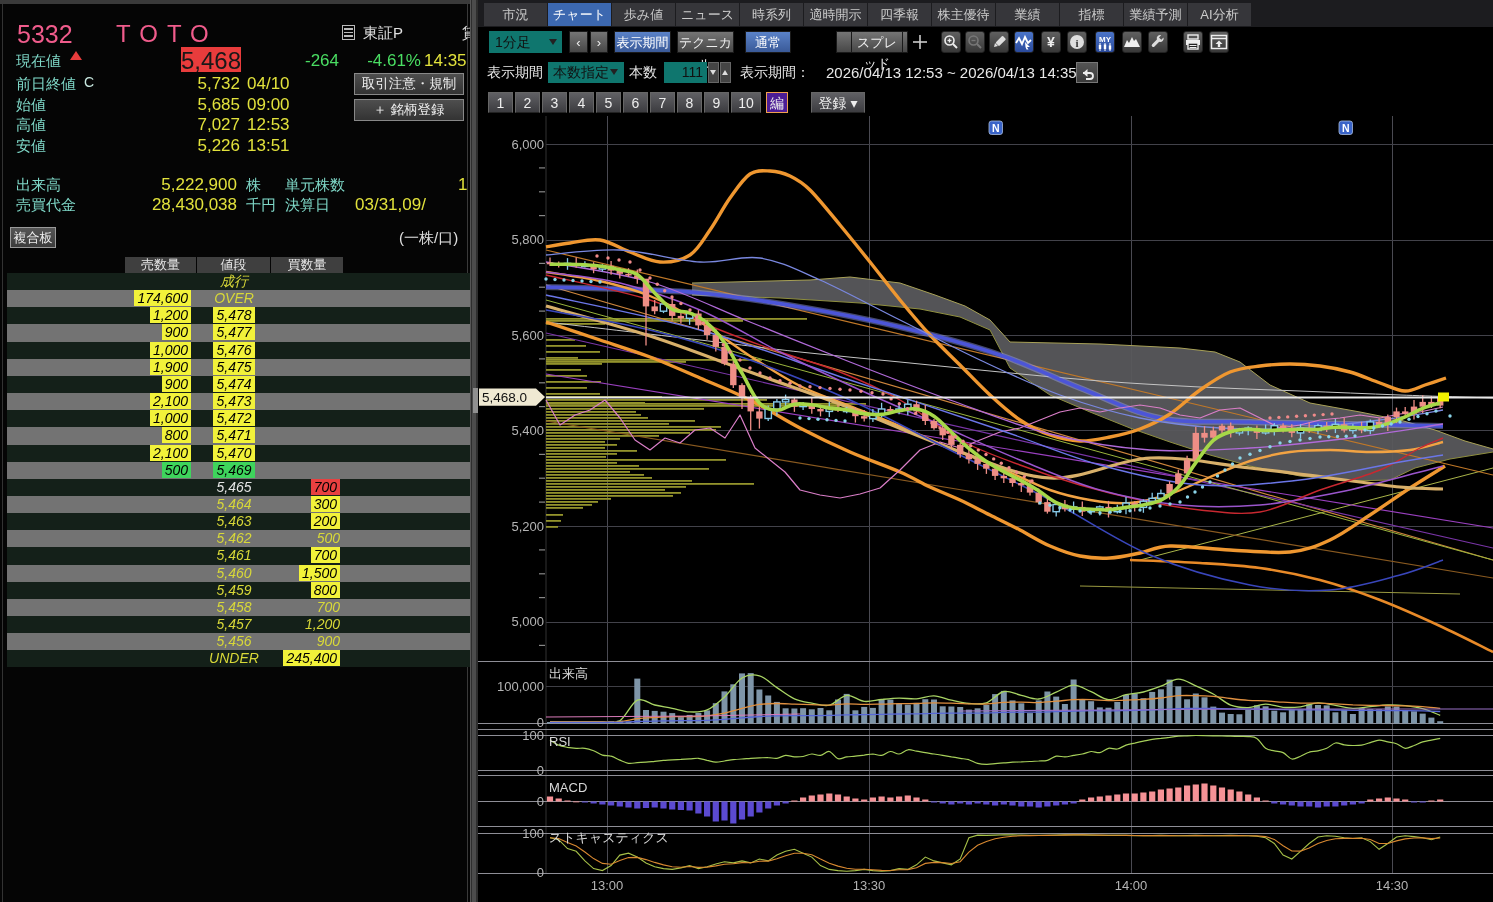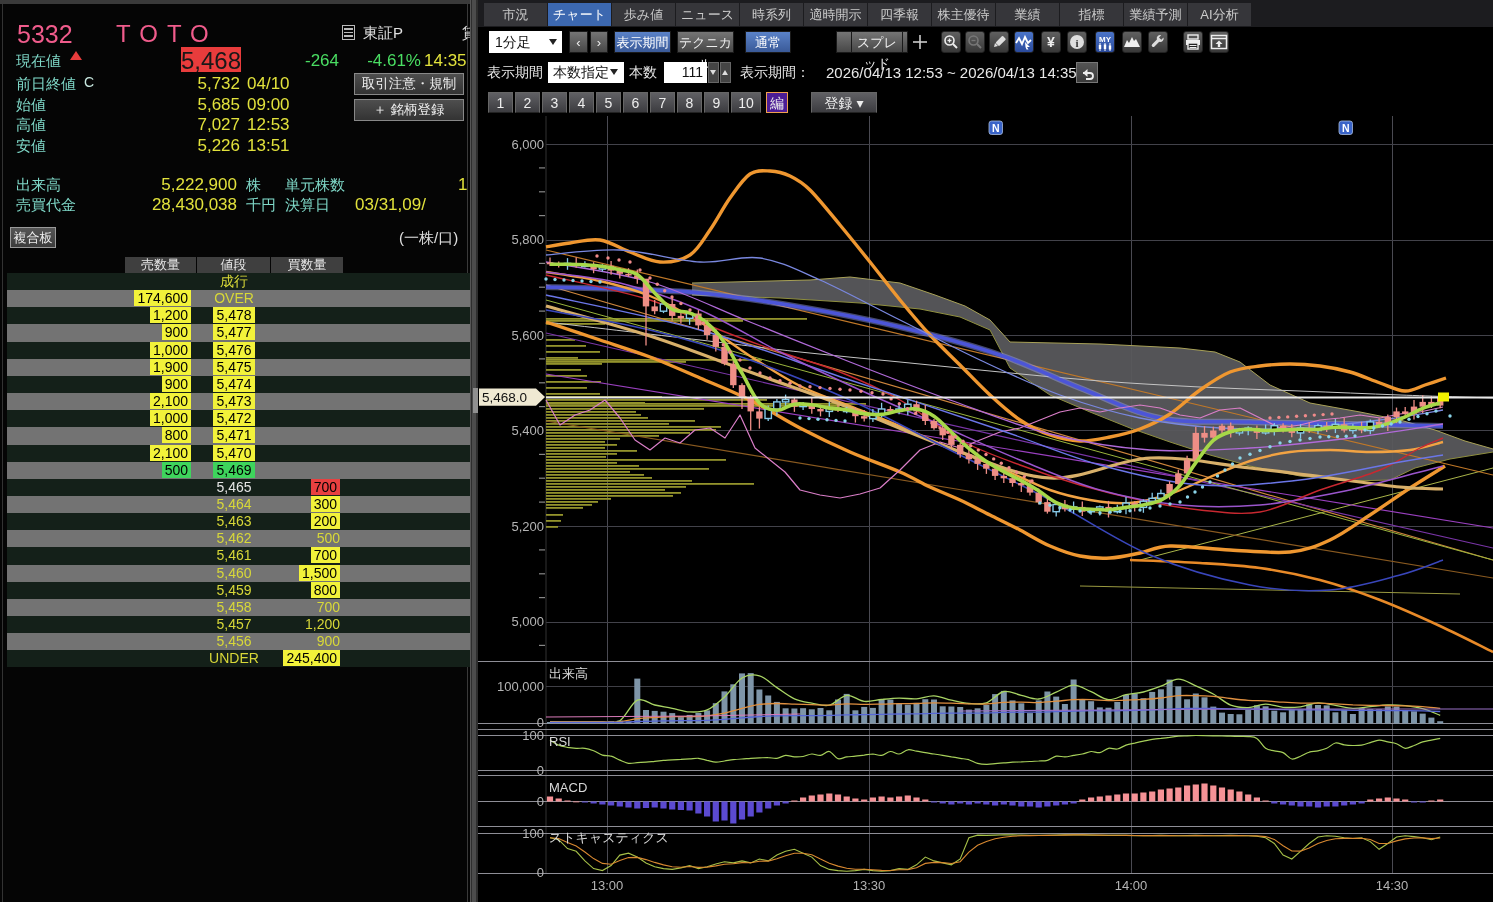--- a/index.html
+++ b/index.html
@@ -14,21 +14,21 @@
 .yv { color:#e2e23c; font-size:17px; }
 .wt { color:#e0e0e0; }
 .gv { color:#4ade63; font-size:17px; }
 .pink { color:#f05c8c; }
 #divider { position:absolute; left:470px; top:0; width:8px; height:902px; background:#2e2e2e; border-left:1px solid #555; }
 #divider .mid { position:absolute; left:1px; top:0; width:4px; height:902px; background:#4c4c4c; }
 #divider .thumb { position:absolute; left:2px; top:388px; width:5px; height:25px; background:#909090; }
 
 .obh { position:absolute; top:257px; height:15.5px; background:#3f3f3f; color:#e8e8e8;
   font-size:13px; text-align:center; line-height:15px; }
-.obr { position:absolute; left:7px; width:487px; height:17.15px; font-size:14px; line-height:17px; }
+.obr { position:absolute; left:7px; width:487px; height:17.15px; font-size:14px; line-height:17px;font-style:italic; }
 .re { background:#142019; }
 .ro { background:#737373; }
 .c1 { position:absolute; left:112px; width:72px; text-align:right; }
 .c2 { position:absolute; left:188px; width:78px; text-align:center; }
 .c3 { position:absolute; left:262px; width:71px; text-align:right; }
 .hl { color:#000; padding:0 3px; }
 .hl.y { background:#f2f23a; }
 .hl.g { background:#3ed45c; }
 .hl.r { background:#e84040; }
 .yt { color:#d8d838; }
@@ -37,21 +37,21 @@
 #tabbar { position:absolute; left:478px; top:0; width:1015px; height:27px; background:#1c1c1f; }
 .tab { position:absolute; top:3px; width:63px; height:23px; background:#36363a; color:#ccc;
   font-size:13px; text-align:center; line-height:23px; }
 .tab.sel { background:#3c68b0; color:#fff; }
 .btn { position:absolute; top:31px; height:22px; background:linear-gradient(#757575,#474747);
   color:#eee; font-size:13px; text-align:center; line-height:21px; border:1px solid #1a1a1a; }
 .btn.blue { background:linear-gradient(#5a82c8,#3a5a98); color:#fff; }
 .icn { position:absolute; top:31px; height:22px; background:linear-gradient(#606060,#383838);
   border:1px solid #222; border-radius:3px; text-align:center; padding-top:2px; }
 .icnb { background:linear-gradient(#4a74c8,#2a4a9c); }
-.wsel { position:absolute; background:#ffffff; color:#111; font-size:14px; }
+.wsel { position:absolute; background:#0f766e; color:#111; font-size:14px; }
 .tri { position:absolute; width:0; height:0; border-left:4.5px solid transparent;
   border-right:4.5px solid transparent; border-top:6px solid #222; }
 .r3t { position:absolute; top:64px; color:#e8e8e8; font-size:14px; }
 .nbtn { position:absolute; top:92px; height:21px; background:linear-gradient(#606064,#3c3c40);
   border:1px solid #666; border-bottom-color:#222; color:#eee; font-size:14px; text-align:center; line-height:21px; }
 .ax { font-size:13px; fill:#b4b4b4; font-family:"Liberation Sans"; }
 .pl { font-size:13px; fill:#d8d8d8; font-family:"Liberation Sans"; }
 </style></head>
 <body>
 <div id="page">
@@ -302,21 +302,21 @@
     <div class="nbtn" style="left:515px;width:25px;">2</div>
     <div class="nbtn" style="left:542px;width:25px;">3</div>
     <div class="nbtn" style="left:569px;width:25px;">4</div>
     <div class="nbtn" style="left:596px;width:25px;">5</div>
     <div class="nbtn" style="left:623px;width:25px;">6</div>
     <div class="nbtn" style="left:650px;width:25px;">7</div>
     <div class="nbtn" style="left:677px;width:25px;">8</div>
     <div class="nbtn" style="left:704px;width:25px;">9</div>
     <div class="nbtn" style="left:731px;width:30px;">10</div>
     <div class="nbtn" style="left:766px;width:22px;background:#4c1d95;border-color:#f0a050;">編集</div>
-<div class="nbtn" style="left:811px;width:66px;">登録 ▾</div>
+<div class="nbtn" style="left:811px;width:54px;">登録 ▾</div>
 <svg class="abs" style="left:478px;top:115px" width="1015" height="787" viewBox="478 115 1015 787">
 <rect x="478" y="115" width="1015" height="787" fill="#000"></rect>
 <line x1="607.5" y1="116" x2="607.5" y2="873.5" stroke="#4a4a52" stroke-width="1"></line>
 <line x1="869.5" y1="116" x2="869.5" y2="873.5" stroke="#4a4a52" stroke-width="1"></line>
 <line x1="1131.5" y1="116" x2="1131.5" y2="873.5" stroke="#4a4a52" stroke-width="1"></line>
 <line x1="1392.5" y1="116" x2="1392.5" y2="873.5" stroke="#4a4a52" stroke-width="1"></line>
 <line x1="546" y1="144.5" x2="1493" y2="144.5" stroke="#42424a" stroke-width="1"></line>
 <line x1="546" y1="240.5" x2="1493" y2="240.5" stroke="#42424a" stroke-width="1"></line>
 <line x1="546" y1="335.5" x2="1493" y2="335.5" stroke="#42424a" stroke-width="1"></line>
 <line x1="546" y1="430.5" x2="1493" y2="430.5" stroke="#42424a" stroke-width="1"></line>

